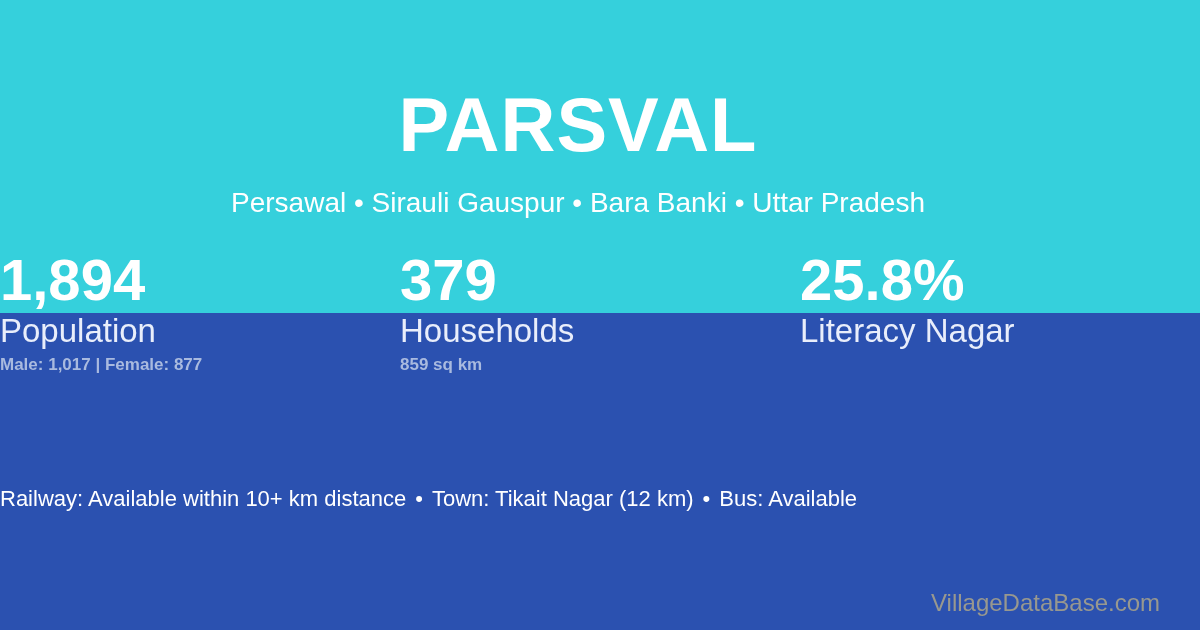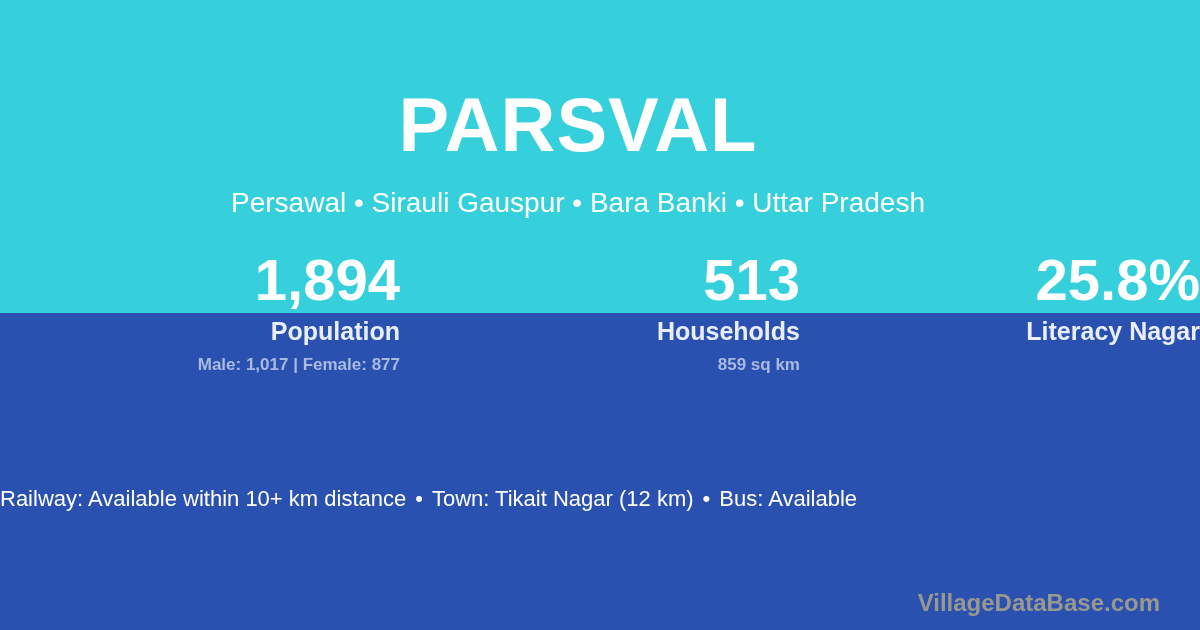--- a/index.html
+++ b/index.html
@@ -68,38 +68,37 @@
     position: absolute;
     left: 0;
     top: 248px;
     width: 1200px;
     display: flex;
     z-index: 3;
   }
 
   .stat {
     flex: 1 1 0;
-    text-align: right;
-    padding-left: 26px;
+    text-align: left;
   }
 
   .stat-value {
     font-size: 58px;
     line-height: 64px;
     font-weight: 700;
     color: #ffffff;
     letter-spacing: 0px;
     white-space: nowrap;
   }
 
   .stat-label {
     margin-top: 4px;
-    font-size: 25px;
+    font-size: 33px;
     line-height: 30px;
-    font-weight: 700;
+    font-weight: 400;
     color: #e9eefb;
     white-space: nowrap;
   }
 
   .stat-sub {
     margin-top: 8px;
     font-size: 17px;
     line-height: 22px;
     font-weight: 700;
     color: #a9badf;
@@ -127,21 +126,21 @@
     color: #ffffff;
   }
 
   
   .brand {
     position: absolute;
     right: 40px;
     bottom: 12px;
     font-size: 24px;
     line-height: 30px;
-    font-weight: 700;
+    font-weight: 400;
     color: #98988f;
     white-space: nowrap;
     z-index: 3;
     text-align: right;
   }
 </style>
 </head>
 <body>
 
 <div class="card">
@@ -155,21 +154,21 @@
 
   <div class="stats">
 
     <div class="stat">
       <div class="stat-value">1,894</div>
       <div class="stat-label">Population</div>
       <div class="stat-sub">Male: 1,017 | Female: 877</div>
     </div>
 
     <div class="stat">
-      <div class="stat-value">513</div>
+      <div class="stat-value">379</div>
       <div class="stat-label">Households</div>
       <div class="stat-sub">859 sq km</div>
     </div>
 
     <div class="stat">
       <div class="stat-value">25.8%</div>
       <div class="stat-label">Literacy Nagar</div>
     </div>
 
   </div>

